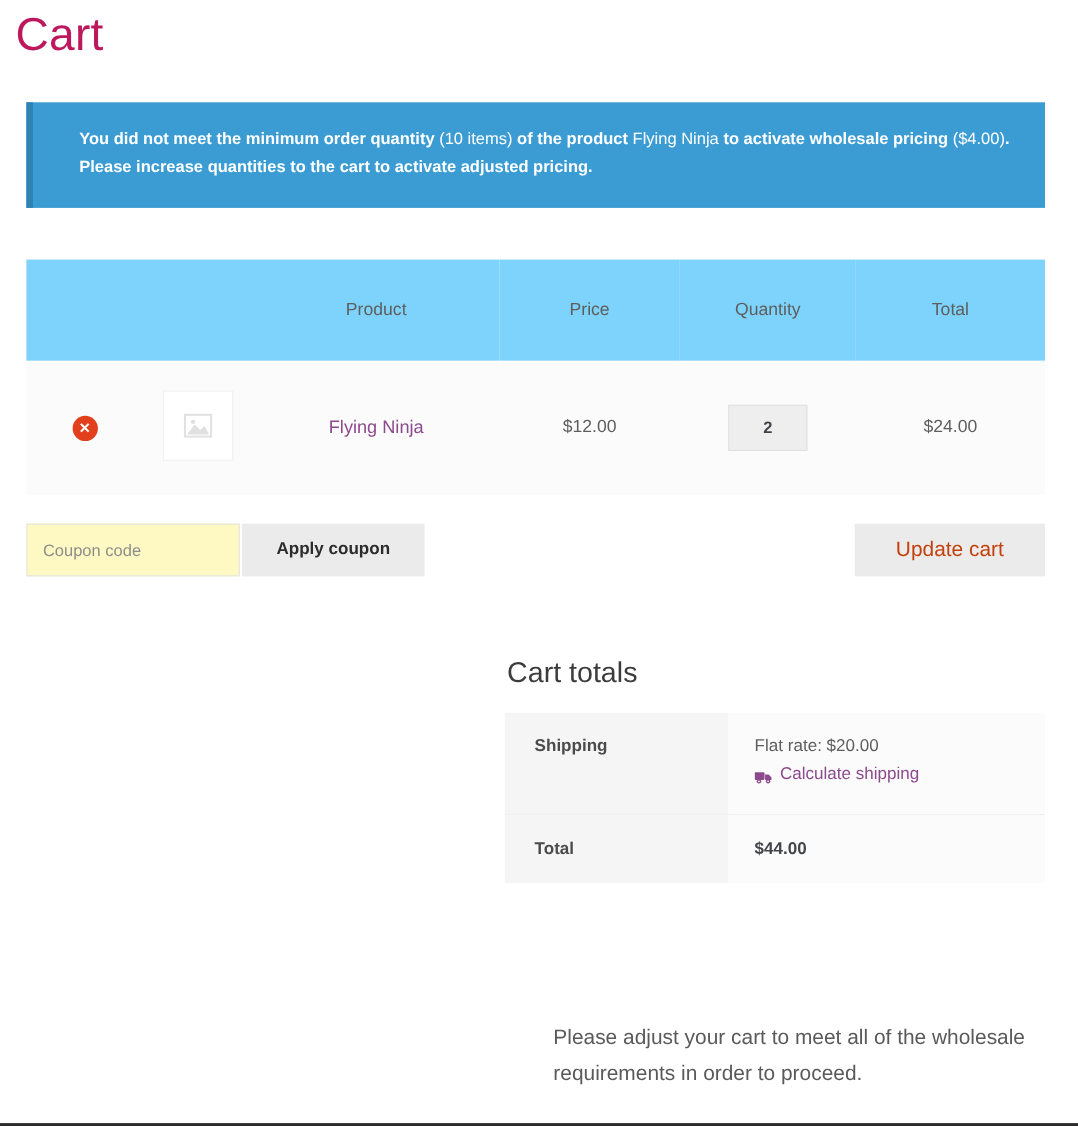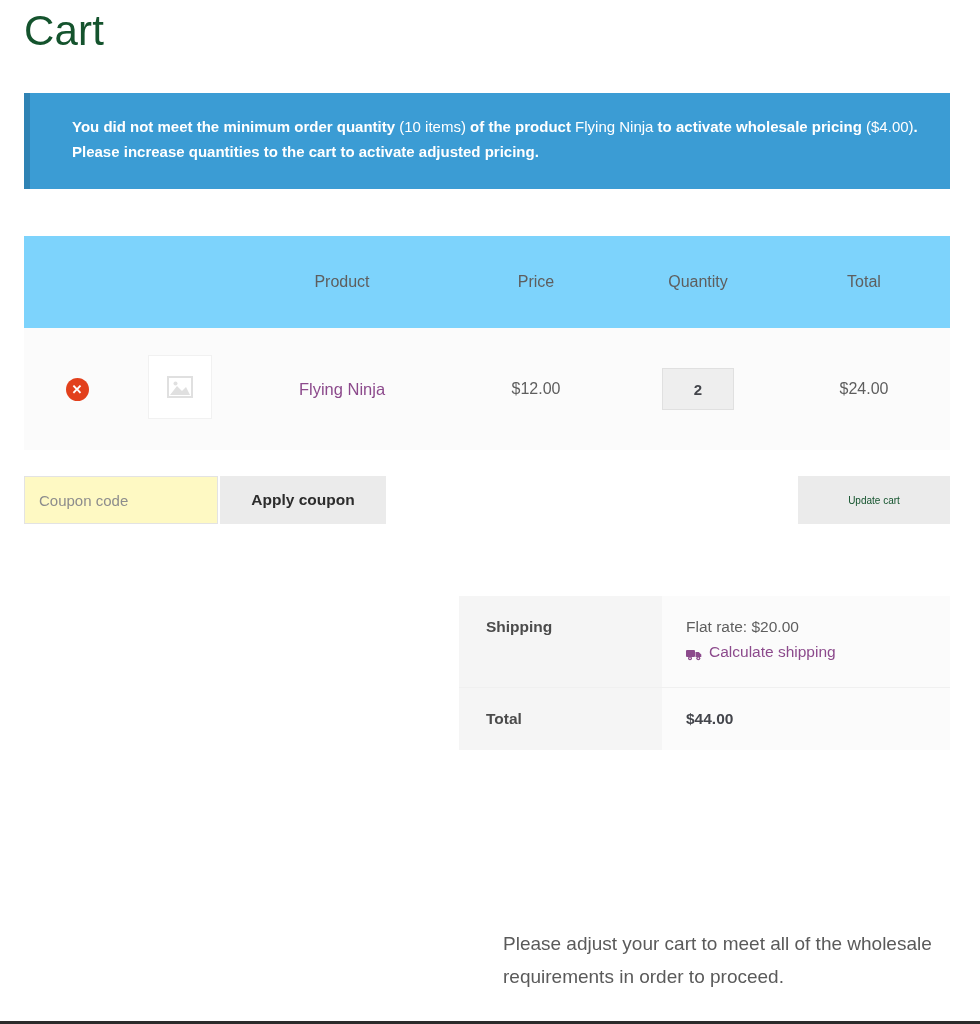--- a/index.html
+++ b/index.html
@@ -19,25 +19,25 @@
     position: relative;
     width: 980px;
     height: 1024px;
     box-sizing: border-box;
     border-bottom: 3px solid #2b2b2b;
   }
 
   
   .page-title {
     position: absolute;
-    left: 24px;
+    left: 14px;
     top: 8px;
     font-size: 42px;
     font-weight: 400;
-    color: #14532d;
+    color: #be185d;
     letter-spacing: 0.2px;
     line-height: 1.1;
     margin: 0;
   }
 
   
   .notice {
     position: absolute;
     left: 24px;
     top: 93px;
@@ -170,26 +170,26 @@
     font-size: 15.5px;
     font-weight: 700;
     color: #2c2c2c;
     cursor: pointer;
     font-family: "Liberation Sans", sans-serif;
   }
   .update-cart-btn {
     position: absolute;
     right: 0;
     top: 0;
-    width: 152px;
+    width: 173px;
     height: 48px;
     background: #ebebeb;
     border: none;
-    font-size: 10px;
-    color: #14532d;
+    font-size: 19px;
+    color: #c2410c;
     cursor: default;
     font-family: "Liberation Sans", sans-serif;
   }
 
   
   .totals-wrap {
     position: absolute;
     left: 459px;
     top: 596px;
     width: 491px;
@@ -307,20 +307,21 @@
     </tbody>
   </table>
 
   <div class="actions-row">
     <input class="coupon-input" type="text" placeholder="Coupon code" style="">
     <button class="apply-coupon-btn">Apply coupon</button>
     <button class="update-cart-btn">Update cart</button>
   </div>
 
   <div class="totals-wrap">
+    <h2 class="totals-title">Cart totals</h2>
     <table class="totals-table">
       <tbody>
         <tr>
           <th>Shipping</th>
           <td>
             <span class="shipping-rate">Flat rate: $20.00</span>
             <a href="#" class="calc-shipping">
               <span class="truck-icon">
                 <svg width="17" height="13" viewBox="0 0 17 13">
                   <rect x="0" y="2" width="9" height="7" rx="1" fill="#8c4a8c"></rect>

